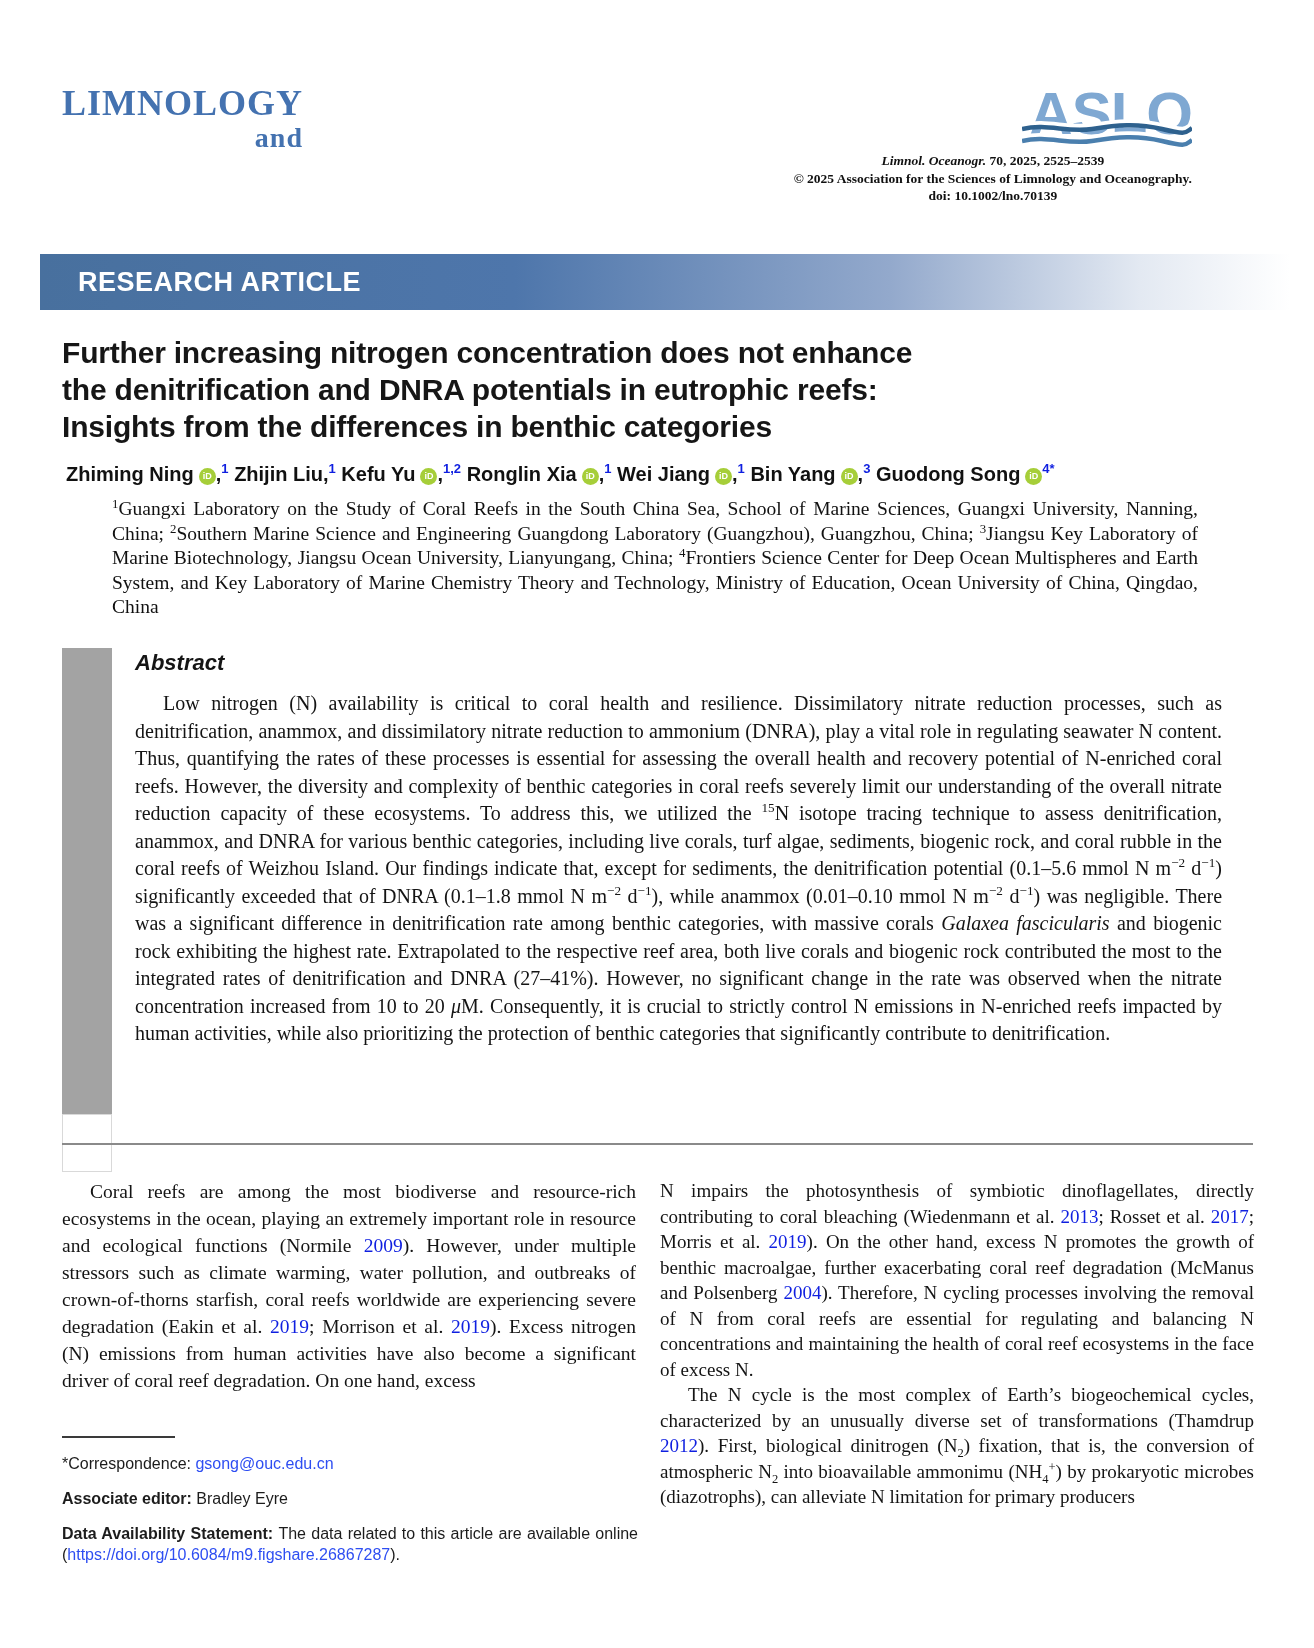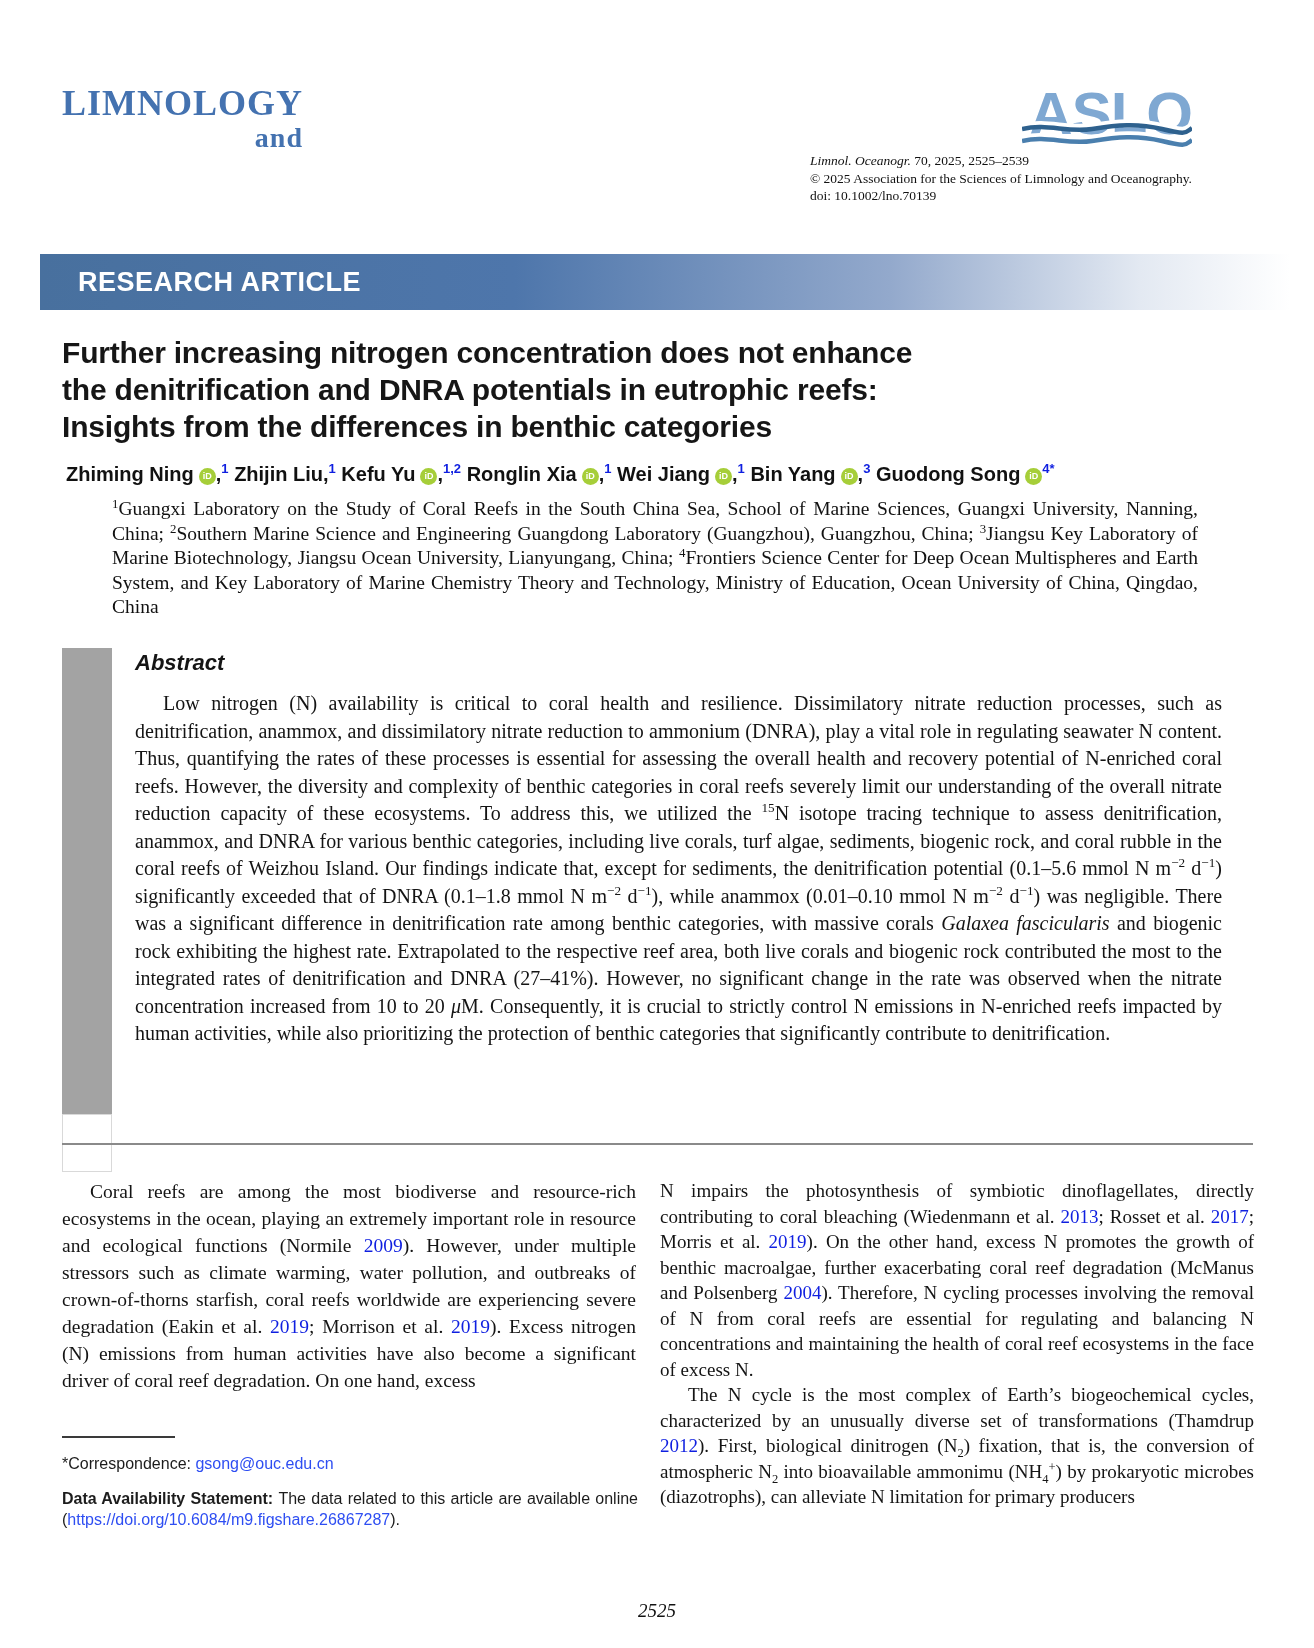--- a/index.html
+++ b/index.html
@@ -16,22 +16,22 @@
   .journal-name{position:absolute;left:62px;top:84px;color:var(--journal-blue);
       font-family:"Liberation Serif","DejaVu Serif",serif;font-weight:bold;line-height:38px;}
   .journal-name .jl{font-size:36px;letter-spacing:1px;text-align:right;}
   .journal-name .jl.and{font-size:28px;padding-left:46px;line-height:32px;}
 
   .aslo-logo{position:absolute;right:122px;top:86px;width:170px;height:60px;}
   .aslo-text{font-family:"Liberation Sans","DejaVu Sans",sans-serif;font-weight:bold;
       font-size:60px;line-height:56px;color:var(--aslo-light);letter-spacing:-1px;text-align:right;}
   .aslo-waves{position:absolute;left:0;bottom:-2px;width:170px;height:30px;}
 
-  .citation-block{position:absolute;right:122px;top:152px;text-align:left;
-      font-size:13.5px;line-height:17.5px;color:#111;}
+  .citation-block{position:absolute;right:122px;top:152px;text-align:center;
+      font-size:13.5px;line-height:17.5px;color:#111;font-weight:bold;}
 
   
   .banner{position:absolute;left:40px;top:254px;width:1234px;height:56px;
       background:linear-gradient(90deg,var(--banner-blue) 0%,#4e76ab 38%,#93a9cc 68%,#e3e9f2 88%,#ffffff 100%);padding-left:16px;}
   .banner-label{font-family:"Liberation Sans","DejaVu Sans",sans-serif;font-weight:bold;
       font-size:27px;color:#ffffff;padding:13px 0 0 22px;letter-spacing:0.5px;}
 
   
   .article-title{position:absolute;left:62px;top:334px;font-family:"Liberation Sans","DejaVu Sans",sans-serif;
       font-weight:bold;font-size:30px;line-height:37px;color:#161616;letter-spacing:-0.2px;}
@@ -135,18 +135,18 @@
   </div>
 
   <div class="column right-column">
     <p><span>N impairs the photosynthesis of symbiotic dinoflagellates, directly contributing to coral bleaching (Wiedenmann et al. </span><a class="seg-c">2013</a><span>; Rosset et al. </span><a class="seg-c">2017</a><span>; Morris et al. </span><a class="seg-c">2019</a><span>). On the other hand, excess N promotes the growth of benthic macroalgae, further exacerbating coral reef degradation (McManus and Polsenberg </span><a class="seg-c">2004</a><span>). Therefore, N cycling processes involving the removal of N from coral reefs are essential for regulating and balancing N concentrations and maintaining the health of coral reef ecosystems in the face of excess N.</span></p>
     <p class="indent"><span>The N cycle is the most complex of Earth’s biogeochemical cycles, characterized by an unusually diverse set of transformations (Thamdrup </span><a class="seg-c">2012</a><span>). First, biological dinitrogen (N</span><sub>2</sub><span>) fixation, that is, the conversion of atmospheric N</span><sub>2</sub><span> into bioavailable ammonimu (NH</span><sub>4</sub><sup>+</sup><span>) by prokaryotic microbes (diazotrophs), can alleviate N limitation for primary producers</span></p>
   </div>
 
   <div class="footnote-rule"></div>
   <div class="footnotes">
     <div class="fn"><span>*Correspondence: </span><a class="seg-l">gsong@ouc.edu.cn</a></div>
+    <div class="fn"><span class="seg-b">Associate editor: </span><span>Bradley Eyre</span></div>
     <div class="fn"><span class="seg-b">Data Availability Statement: </span><span>The data related to this article are available online (</span><a class="seg-l">https://doi.org/10.6084/m9.figshare.26867287</a><span>).</span></div>
   </div>
 
-  <div class="page-number">2525</div>
 
 </div>
 
 </body></html>

